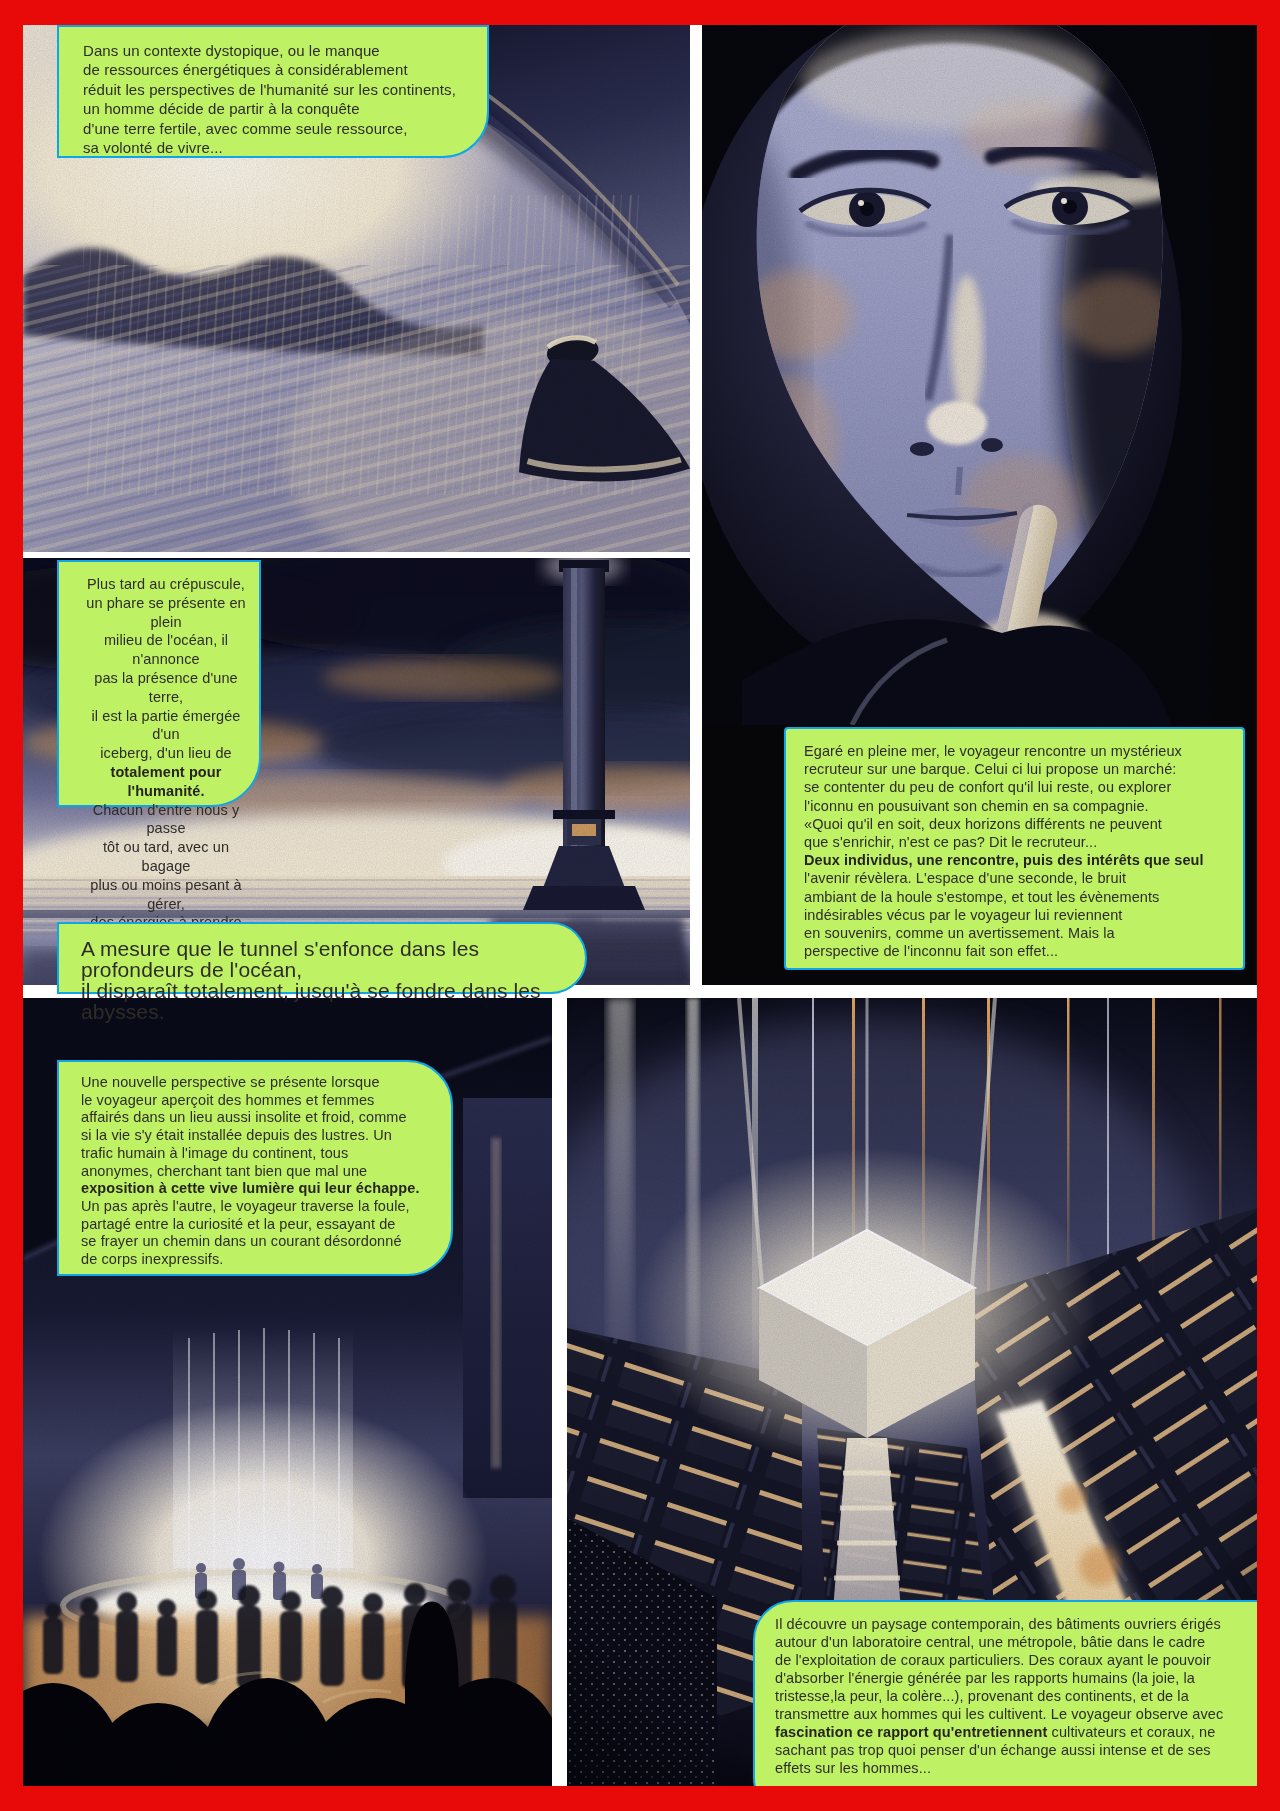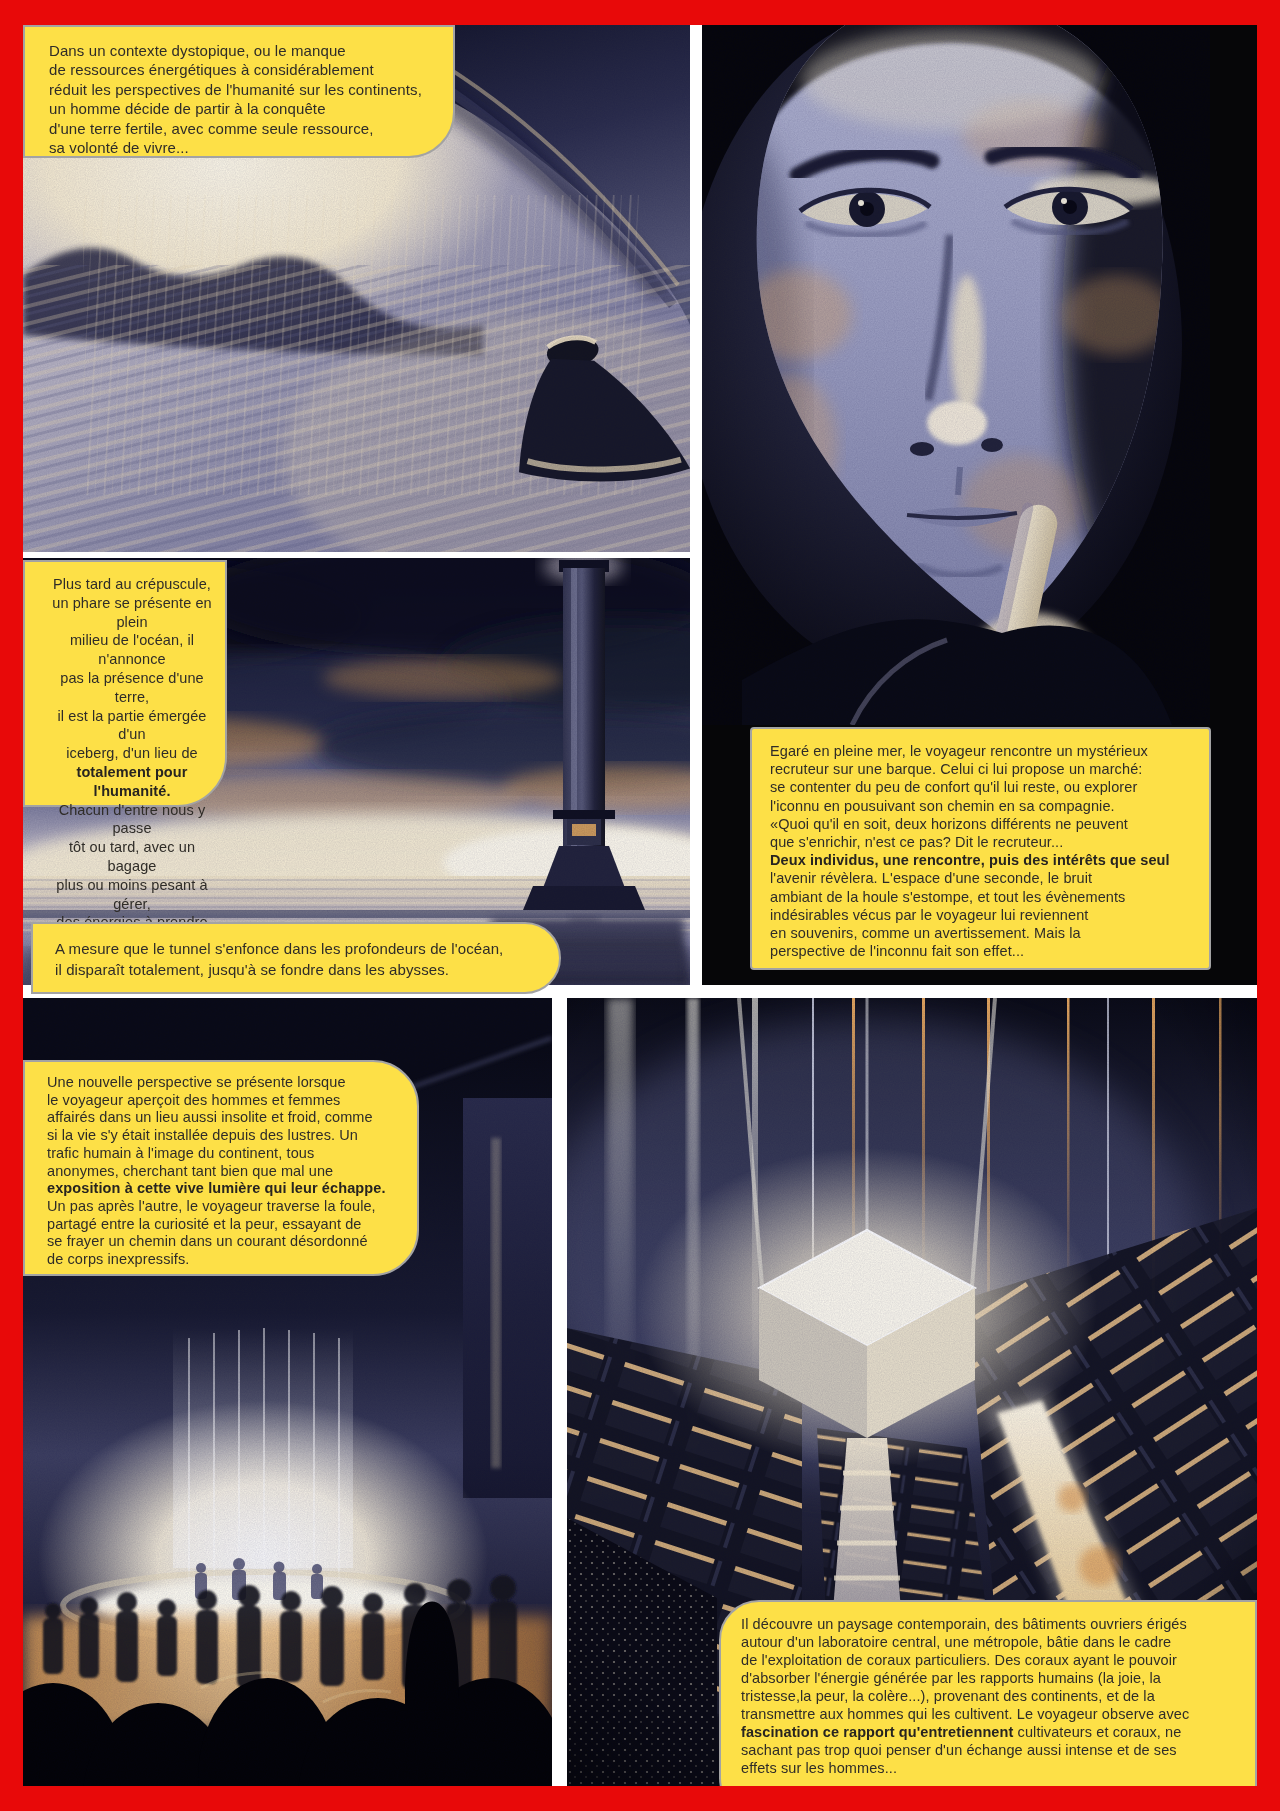--- a/index.html
+++ b/index.html
@@ -10,26 +10,26 @@
   .p-wave{left:0;top:0;width:667px;height:527px;}
   .p-face{left:679px;top:0;width:508px;height:700px;}
   .p-light{left:0;top:533px;width:667px;height:427px;}
   .p-crowd{left:0;top:973px;width:529px;height:788px;}
   .p-city{left:544px;top:973px;width:690px;height:788px;}
   .gutter{position:absolute;background:#ffffff;}
   .gv1{left:667px;top:0;width:12px;height:960px;}
   .gh1{left:0;top:527px;width:667px;height:6px;}
   .gh2{left:0;top:960px;width:1234px;height:13px;}
   .gv2{left:529px;top:973px;width:15px;height:788px;}
-  .cap{position:absolute;background:#fde047;border:2px solid #a3a3a3;box-sizing:border-box;
-       color:#2f2c28;font-size:14.5px;letter-spacing:0.1px;}
+  .cap{position:absolute;background:#bef264;border:2px solid #0ea5e9;box-sizing:border-box;
+       color:#2f2c28;font-size:14.5px;letter-spacing:0.1px;margin-left:34px;}
   .cap b{font-weight:bold;color:#272420;}
   .c1{left:0;top:0;width:432px;height:133px;border-radius:0 0 46px 0;padding:14px 14px 8px 24px;line-height:19.4px;font-size:15px;}
   .c2{left:0;top:535px;width:204px;height:247px;border-radius:0 0 50px 0;padding:13px 10px 8px 24px;line-height:18.8px;text-align:center;}
-  .c3{left:8px;top:897px;width:530px;height:72px;border-radius:0 36px 36px 0;padding:14px 14px 8px 22px;line-height:21px;font-size:15px;}
+  .c3{left:0;top:897px;width:530px;height:72px;border-radius:0 36px 36px 0;padding:14px 14px 8px 22px;line-height:21px;font-size:21px;}
   .c4{left:727px;top:702px;width:461px;height:243px;border-radius:4px;padding:13px 12px 8px 18px;line-height:18.2px;}
   .c5{left:0;top:1035px;width:396px;height:216px;border-radius:0 46px 46px 0;padding:12px 10px 8px 22px;line-height:17.7px;}
   .c6{left:696px;top:1575px;width:538px;height:218px;border-radius:40px 0 0 40px;padding:13px 12px 8px 20px;line-height:18px;}
 </style>
 </head>
 <body>
 
 <div class="page">
   <div class="inner">
 

